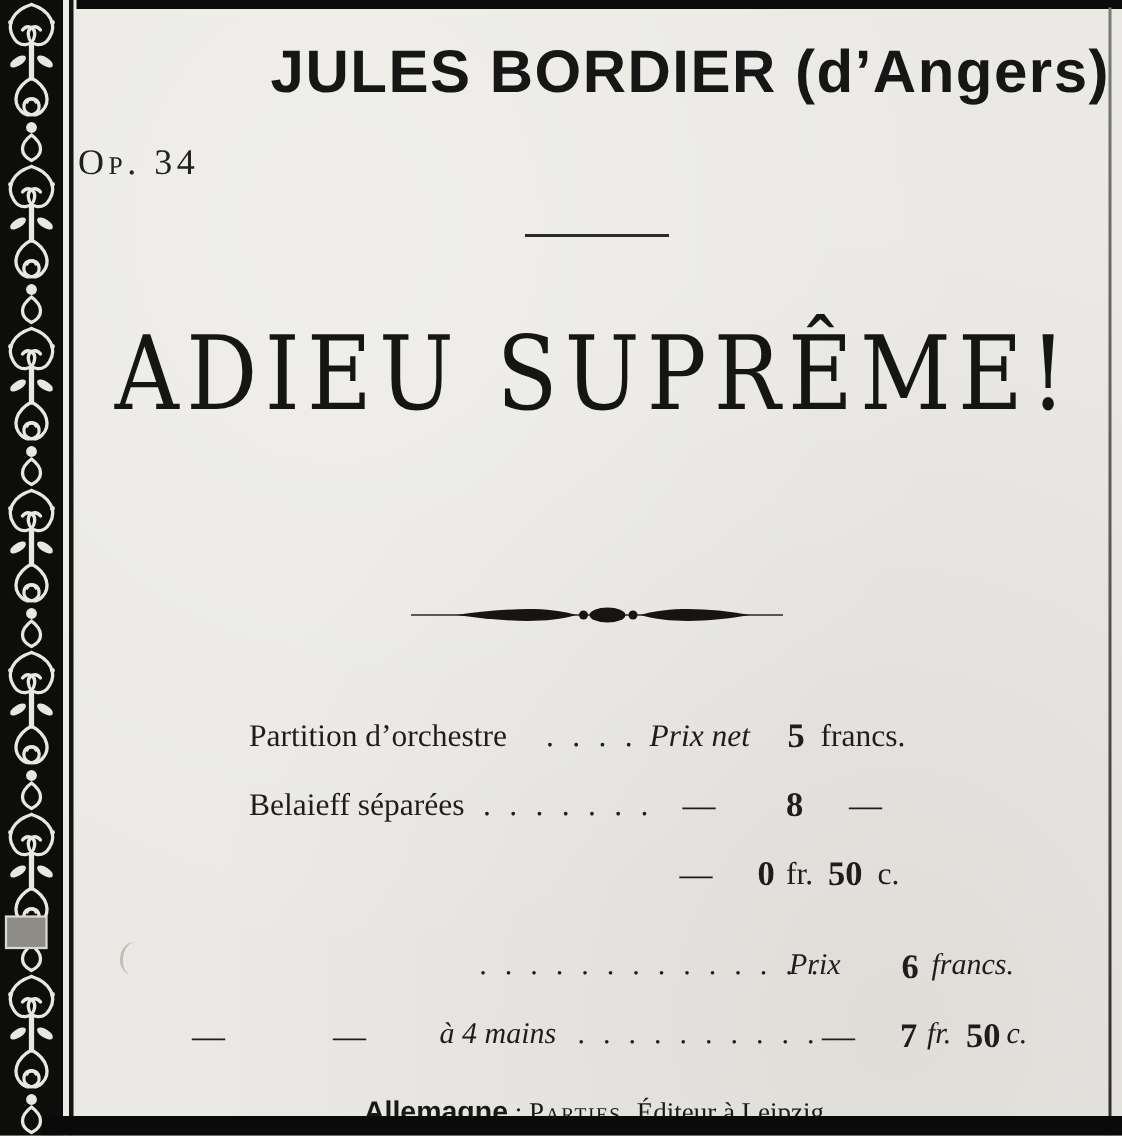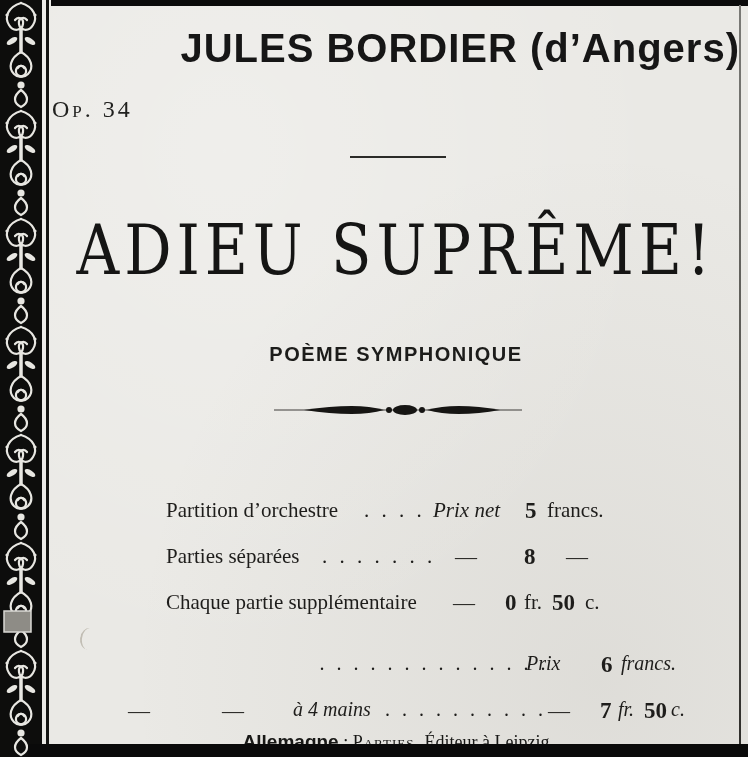--- a/index.html
+++ b/index.html
@@ -39,21 +39,21 @@
     transform:scale(.97,1.12);transform-origin:50% 50%;
     color:#151514;white-space:nowrap;
   }
   .subtitle{
     position:absolute;left:52px;right:8px;top:343px;text-align:center;
     font-family:"Liberation Sans", sans-serif;font-weight:bold;
     font-size:20px;letter-spacing:1.5px;color:#1c1c1a;
   }
   .divider{position:absolute;left:272px;top:400px;width:252px;height:20px;}
   
-  .row{position:absolute;left:0;width:596px;height:28px;font-size:21px;color:#1e1d1b;margin-top:20px;}
+  .row{position:absolute;left:0;width:596px;height:28px;font-size:21px;color:#1e1d1b;}
   .row span{position:absolute;white-space:nowrap;}
   .ldr{word-spacing:5px;letter-spacing:1px;}
   .it{font-style:italic;}
   .bnum{font-weight:bold;font-size:23px;font-family:"Liberation Serif", serif;}
   .dash{font-size:22px;}
   .pencil-mark{
     position:absolute;left:80px;top:628px;width:16px;height:22px;
     border-left:2px solid #b8b3a8;border-radius:50%;
     transform:rotate(8deg);opacity:.8;
   }
@@ -99,49 +99,47 @@
 
   <div class="inner-rule-left"></div>
   <div class="top-bar"></div>
   <div class="right-rule"></div>
 
   <div class="composer">JULES BORDIER (d’Angers)</div>
   <div class="opus">Op. 34</div>
   <div class="opus-rule"></div>
 
   <div class="main-title">ADIEU SUPRÊME!</div>
-  <div class="subtitle">POÈME SYMPHONIQUE</div>
 
   <svg class="divider" viewBox="0 0 252 20">
     <line x1="2" y1="10" x2="250" y2="10" stroke="#2a2927" stroke-width="0.9"></line>
     <path d="M32 10 C65 5.5 92 4 112 10 C92 16 65 14.5 32 10 Z" fill="#161513"></path>
     <circle cx="117" cy="10" r="3" fill="#161513"></circle>
     <path d="M121 10 a12 5 0 1 0 24 0 a12 5 0 1 0 -24 0" fill="#161513"></path>
     <circle cx="150" cy="10" r="3" fill="#161513"></circle>
     <path d="M155 10 C175 4 202 5.5 228 10 C202 14.5 175 16 155 10 Z" fill="#161513"></path>
   </svg>
 
   <div class="row" style="top:478px">
     <span style="left:166px">Partition d’orchestre</span>
     <span class="ldr" style="left:364px">. . . .</span>
     <span class="it" style="left:433px">Prix net</span>
     <span class="bnum" style="left:525px">5</span>
     <span style="left:547px">francs.</span>
   </div>
 
   <div class="row" style="top:524px">
-    <span style="left:166px">Parties séparées</span>
+    <span style="left:166px">Belaieff séparées</span>
     <span class="ldr" style="left:322px">. . . . . . .</span>
     <span class="dash" style="left:455px">—</span>
     <span class="bnum" style="left:524px">8</span>
     <span class="dash" style="left:566px">—</span>
   </div>
 
   <div class="row" style="top:570px">
-    <span style="left:166px">Chaque partie supplémentaire</span>
     <span class="dash" style="left:453px">—</span>
     <span class="bnum" style="left:505px">0</span>
     <span style="left:524px">fr.</span>
     <span class="bnum" style="left:552px">50</span>
     <span style="left:585px">c.</span>
   </div>
 
   <div class="pencil-mark"></div>
 
   <div class="row it" style="top:632px;font-size:20px">

